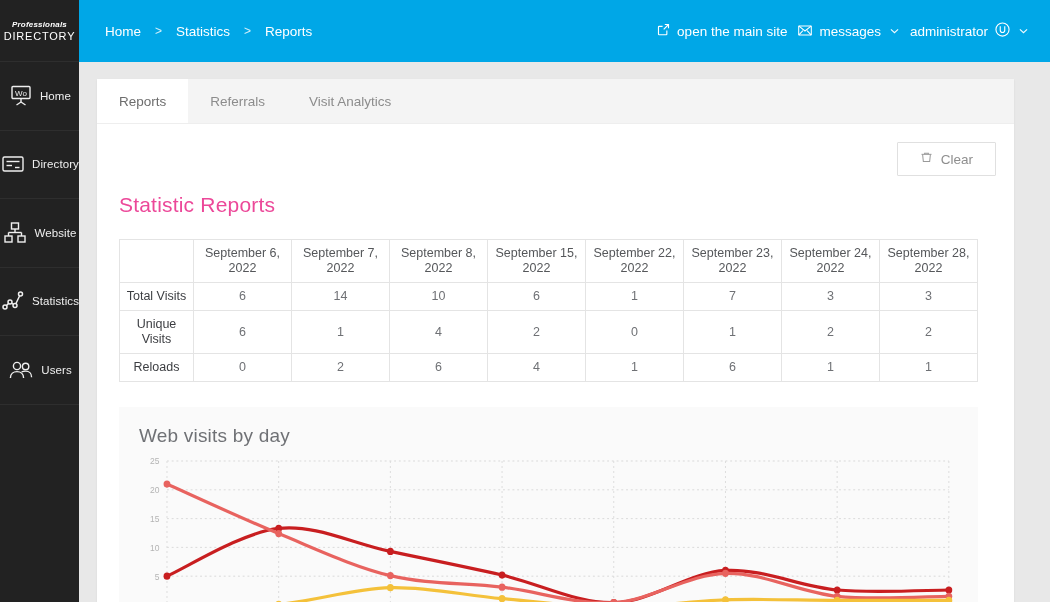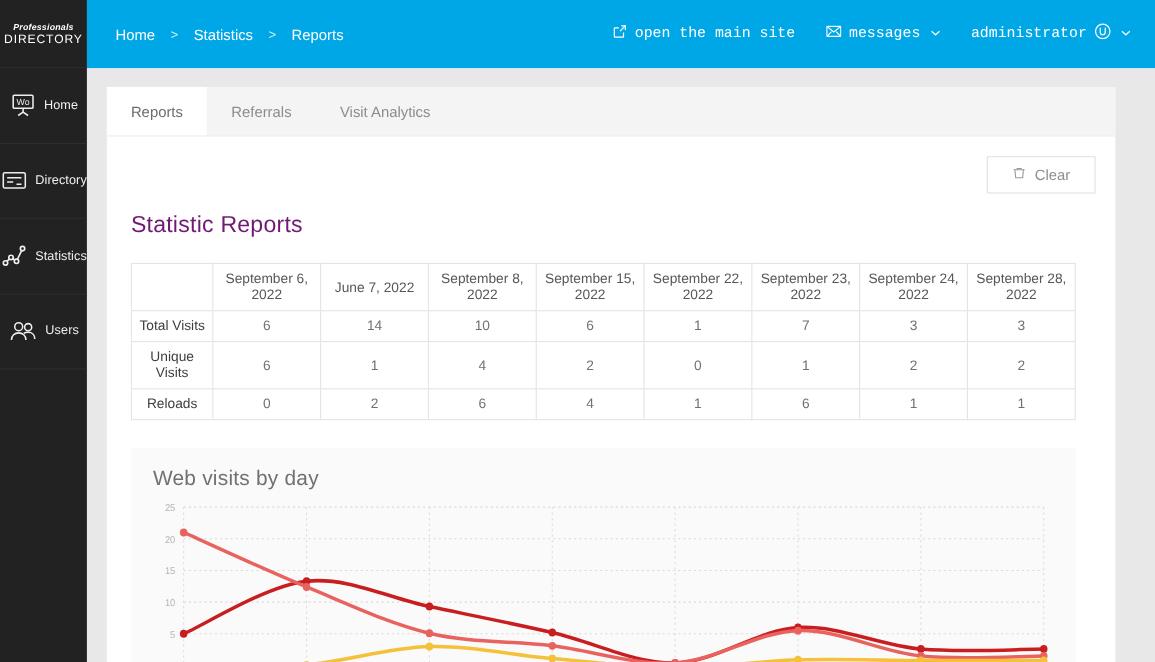--- a/index.html
+++ b/index.html
@@ -48,21 +48,21 @@
   .right { flex: 1; display: flex; flex-direction: column; min-width: 0; }
   .topbar {
     height: 62px; background: #00a7e7;
     display: flex; align-items: center;
     padding: 0 22px 0 26px;
     color: #fff; flex: 0 0 62px;
   }
   .crumbs { display: flex; align-items: center; gap: 14px; font-size: 13.5px; }
   .crumbs a { color: #fff; text-decoration: none; cursor: pointer; }
   .crumbs .sep { color: #d4f0fb; font-size: 12px; }
-  .top-right { margin-left: auto; display: flex; align-items: center; gap: 28px; font-size: 13.5px; font-family: Liberation Mono, monospace; }
+  .top-right { margin-left: auto; display: flex; align-items: center; gap: 11px; font-size: 13.5px; }
   .top-link { display: flex; align-items: center; gap: 7px; color: #fff; cursor: pointer; white-space: nowrap; }
   .caret { font-size: 9px; opacity: .95; margin-left: 2px; }
 
   
   .body-area {
     flex: 1; background: #e8e8e8;
     padding: 17px 36px 0 18px;
     overflow: hidden;
   }
   .card {
@@ -93,21 +93,21 @@
   .clear-row { display: flex; justify-content: flex-end; padding: 18px 18px 0 0; }
   .clear-btn {
     display: inline-flex; align-items: flex-end; gap: 8px;
     border: 1px solid #e0e0e0; background: #fff;
     color: #8e8e8e; font-size: 13.5px;
     padding: 8px 22px; cursor: pointer;
     border-radius: 1px;
   }
 
   .page-title {
-    font-size: 21px; color: #701a75; font-weight: 400;
+    font-size: 21px; color: #ec4899; font-weight: 400;
     padding: 17px 0 0 22px; letter-spacing: .2px;
   }
 
   
   .tbl-wrap { padding: 22px 36px 0 22px; }
   table.stats { width: 100%; border-collapse: collapse; table-layout: fixed; }
   table.stats th, table.stats td {
     border: 1px solid #e4e4e4;
     text-align: center;
     font-weight: 400;
@@ -168,20 +168,34 @@
         <svg width="26" height="22" viewBox="0 0 26 22" fill="none" stroke="#efefef" stroke-width="1.4">
           <rect x="3" y="4" width="20" height="14" rx="1.5"></rect>
           <line x1="6.5" y1="8.5" x2="19.5" y2="8.5"></line>
           <line x1="6.5" y1="12.5" x2="12" y2="12.5"></line>
           <line x1="15" y1="14.5" x2="19.5" y2="14.5"></line>
         </svg>
       </span>
       <span class="lbl">Directory</span>
     </div>
 
+    <div class="nav-item">
+      <span class="ico">
+        <svg width="26" height="24" viewBox="0 0 26 24" fill="none" stroke="#efefef" stroke-width="1.4">
+          <rect x="9.5" y="2" width="7" height="6"></rect>
+          <rect x="3" y="15" width="7" height="6"></rect>
+          <rect x="16" y="15" width="7" height="6"></rect>
+          <line x1="13" y1="8" x2="13" y2="11.5"></line>
+          <line x1="6.5" y1="11.5" x2="19.5" y2="11.5"></line>
+          <line x1="6.5" y1="11.5" x2="6.5" y2="15"></line>
+          <line x1="19.5" y1="11.5" x2="19.5" y2="15"></line>
+        </svg>
+      </span>
+      <span class="lbl">Website</span>
+    </div>
 
 
     <div class="nav-item">
       <span class="ico">
         <svg width="26" height="24" viewBox="0 0 26 24" fill="none" stroke="#efefef" stroke-width="1.5">
           <polyline points="5,18 10,13 15,16.5 20.5,5" stroke-linejoin="round" stroke-linecap="round"></polyline>
           <circle cx="5" cy="18" r="2" fill="#222"></circle>
           <circle cx="10" cy="13" r="2" fill="#222"></circle>
           <circle cx="15" cy="16.5" r="2" fill="#222"></circle>
           <circle cx="20.5" cy="5" r="2" fill="#222"></circle>
@@ -296,21 +310,21 @@
                   <col>
                   <col>
                   <col>
                   <col>
                   <col>
               </colgroup>
               <thead>
                 <tr>
                   <th class="corner"></th>
                   <th>September 6, 2022</th>
-                  <th>June 7, 2022</th>
+                  <th>September 7, 2022</th>
                   <th>September 8, 2022</th>
                   <th>September 15, 2022</th>
                   <th>September 22, 2022</th>
                   <th>September 23, 2022</th>
                   <th>September 24, 2022</th>
                   <th>September 28, 2022</th>
                 </tr>
               </thead>
               <tbody>
                 <tr>

